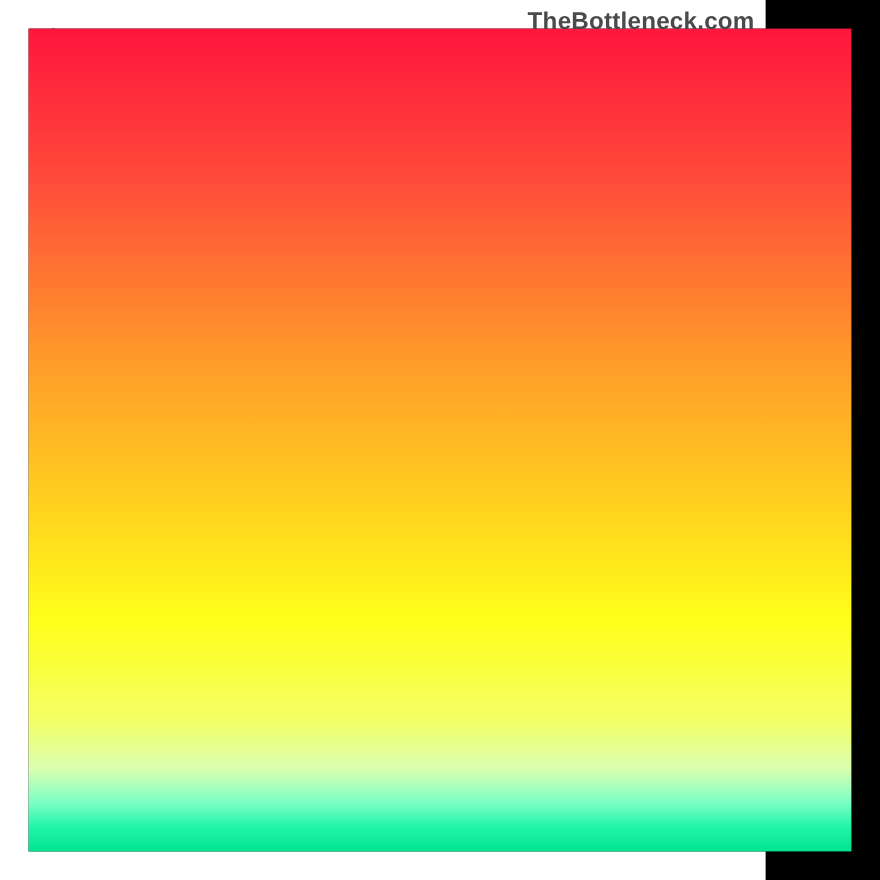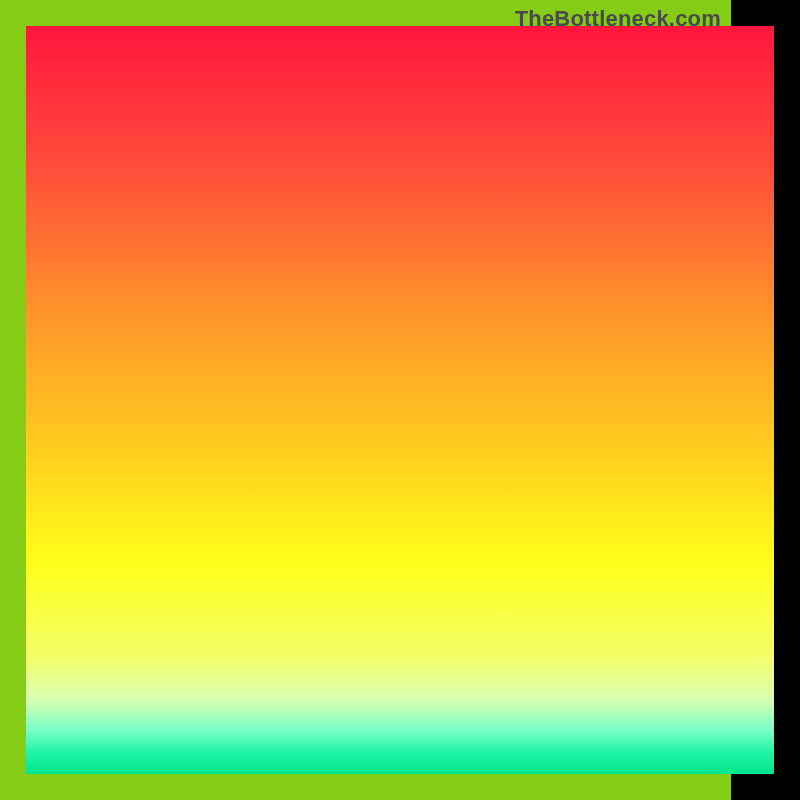--- a/index.html
+++ b/index.html
@@ -8,22 +8,21 @@
     width: 800px;
     height: 800px;
     overflow: hidden;
     background: #000;
     font-family: Arial, Helvetica, sans-serif;
   }
   .frame {
     position: absolute;
     left: 0; top: 0;
     width: 696px; height: 800px;
-    background: #84cc16;
-    padding-left: 35px;
+    background: #ffffff;
   }
   .plot {
     position: absolute;
     background: #000;
   }
   .gradient {
     position: absolute;
     left: 0; top: 0; right: 0; bottom: 0;
   }
   .watermark {

